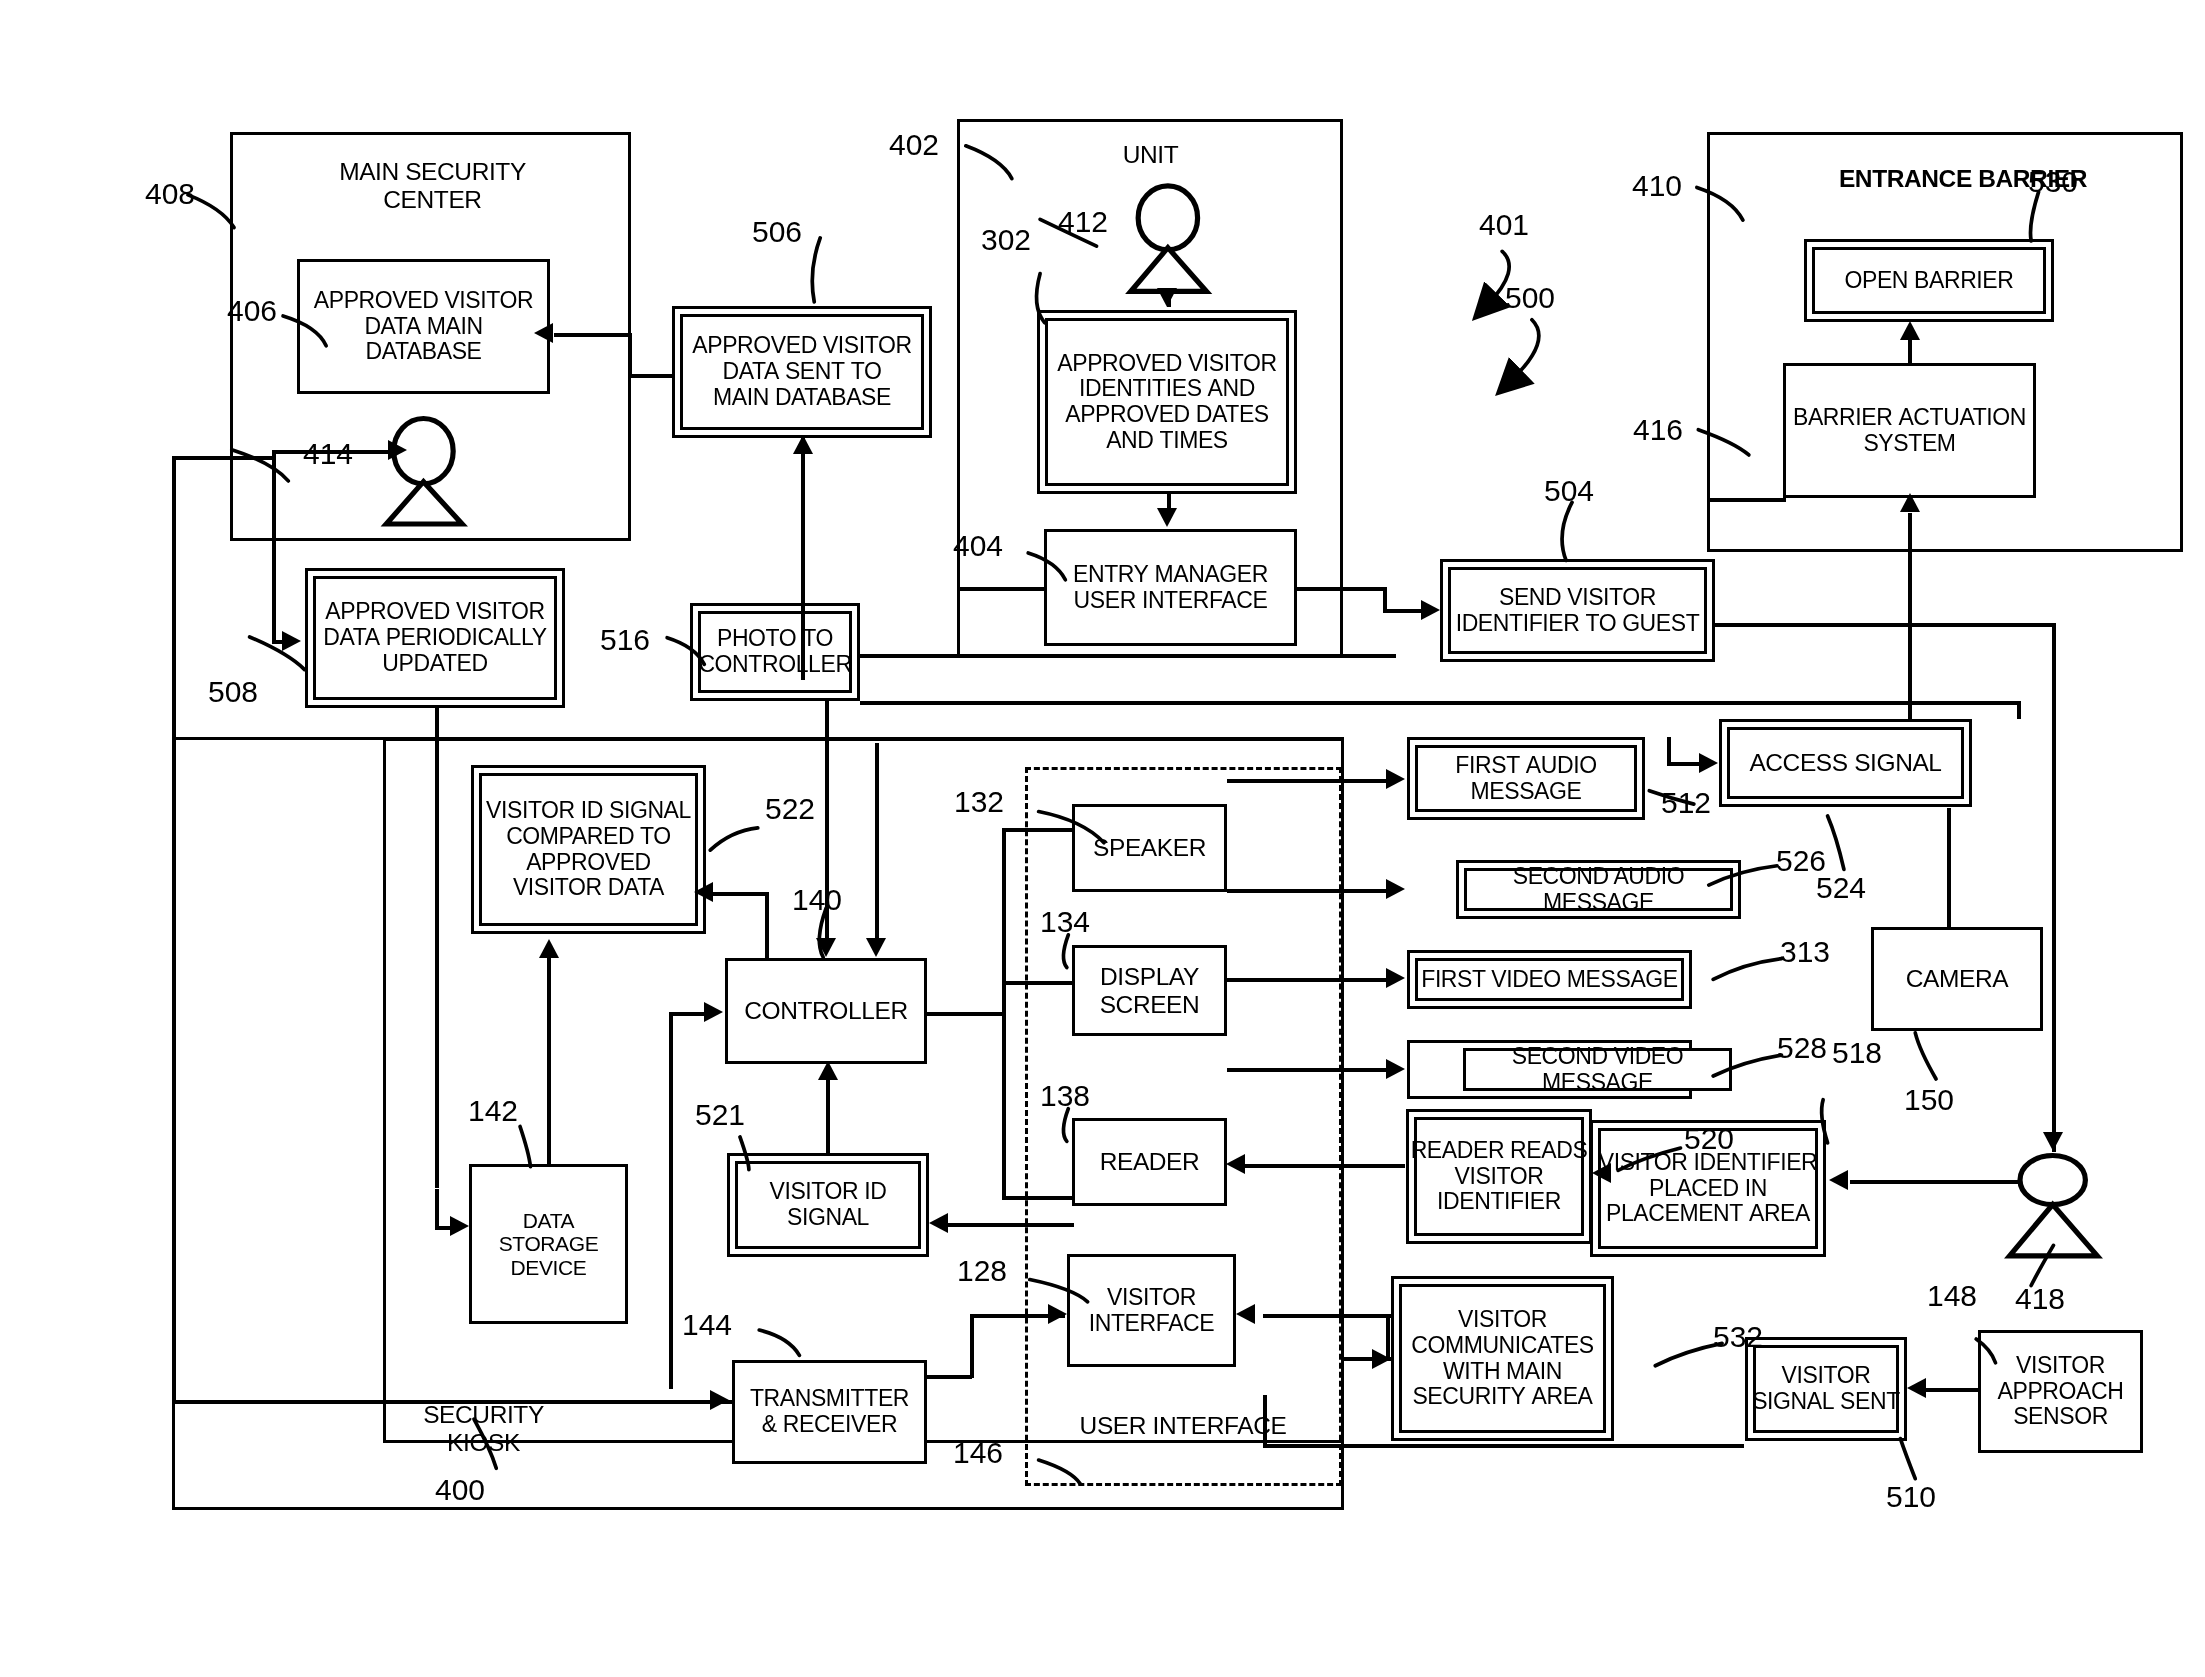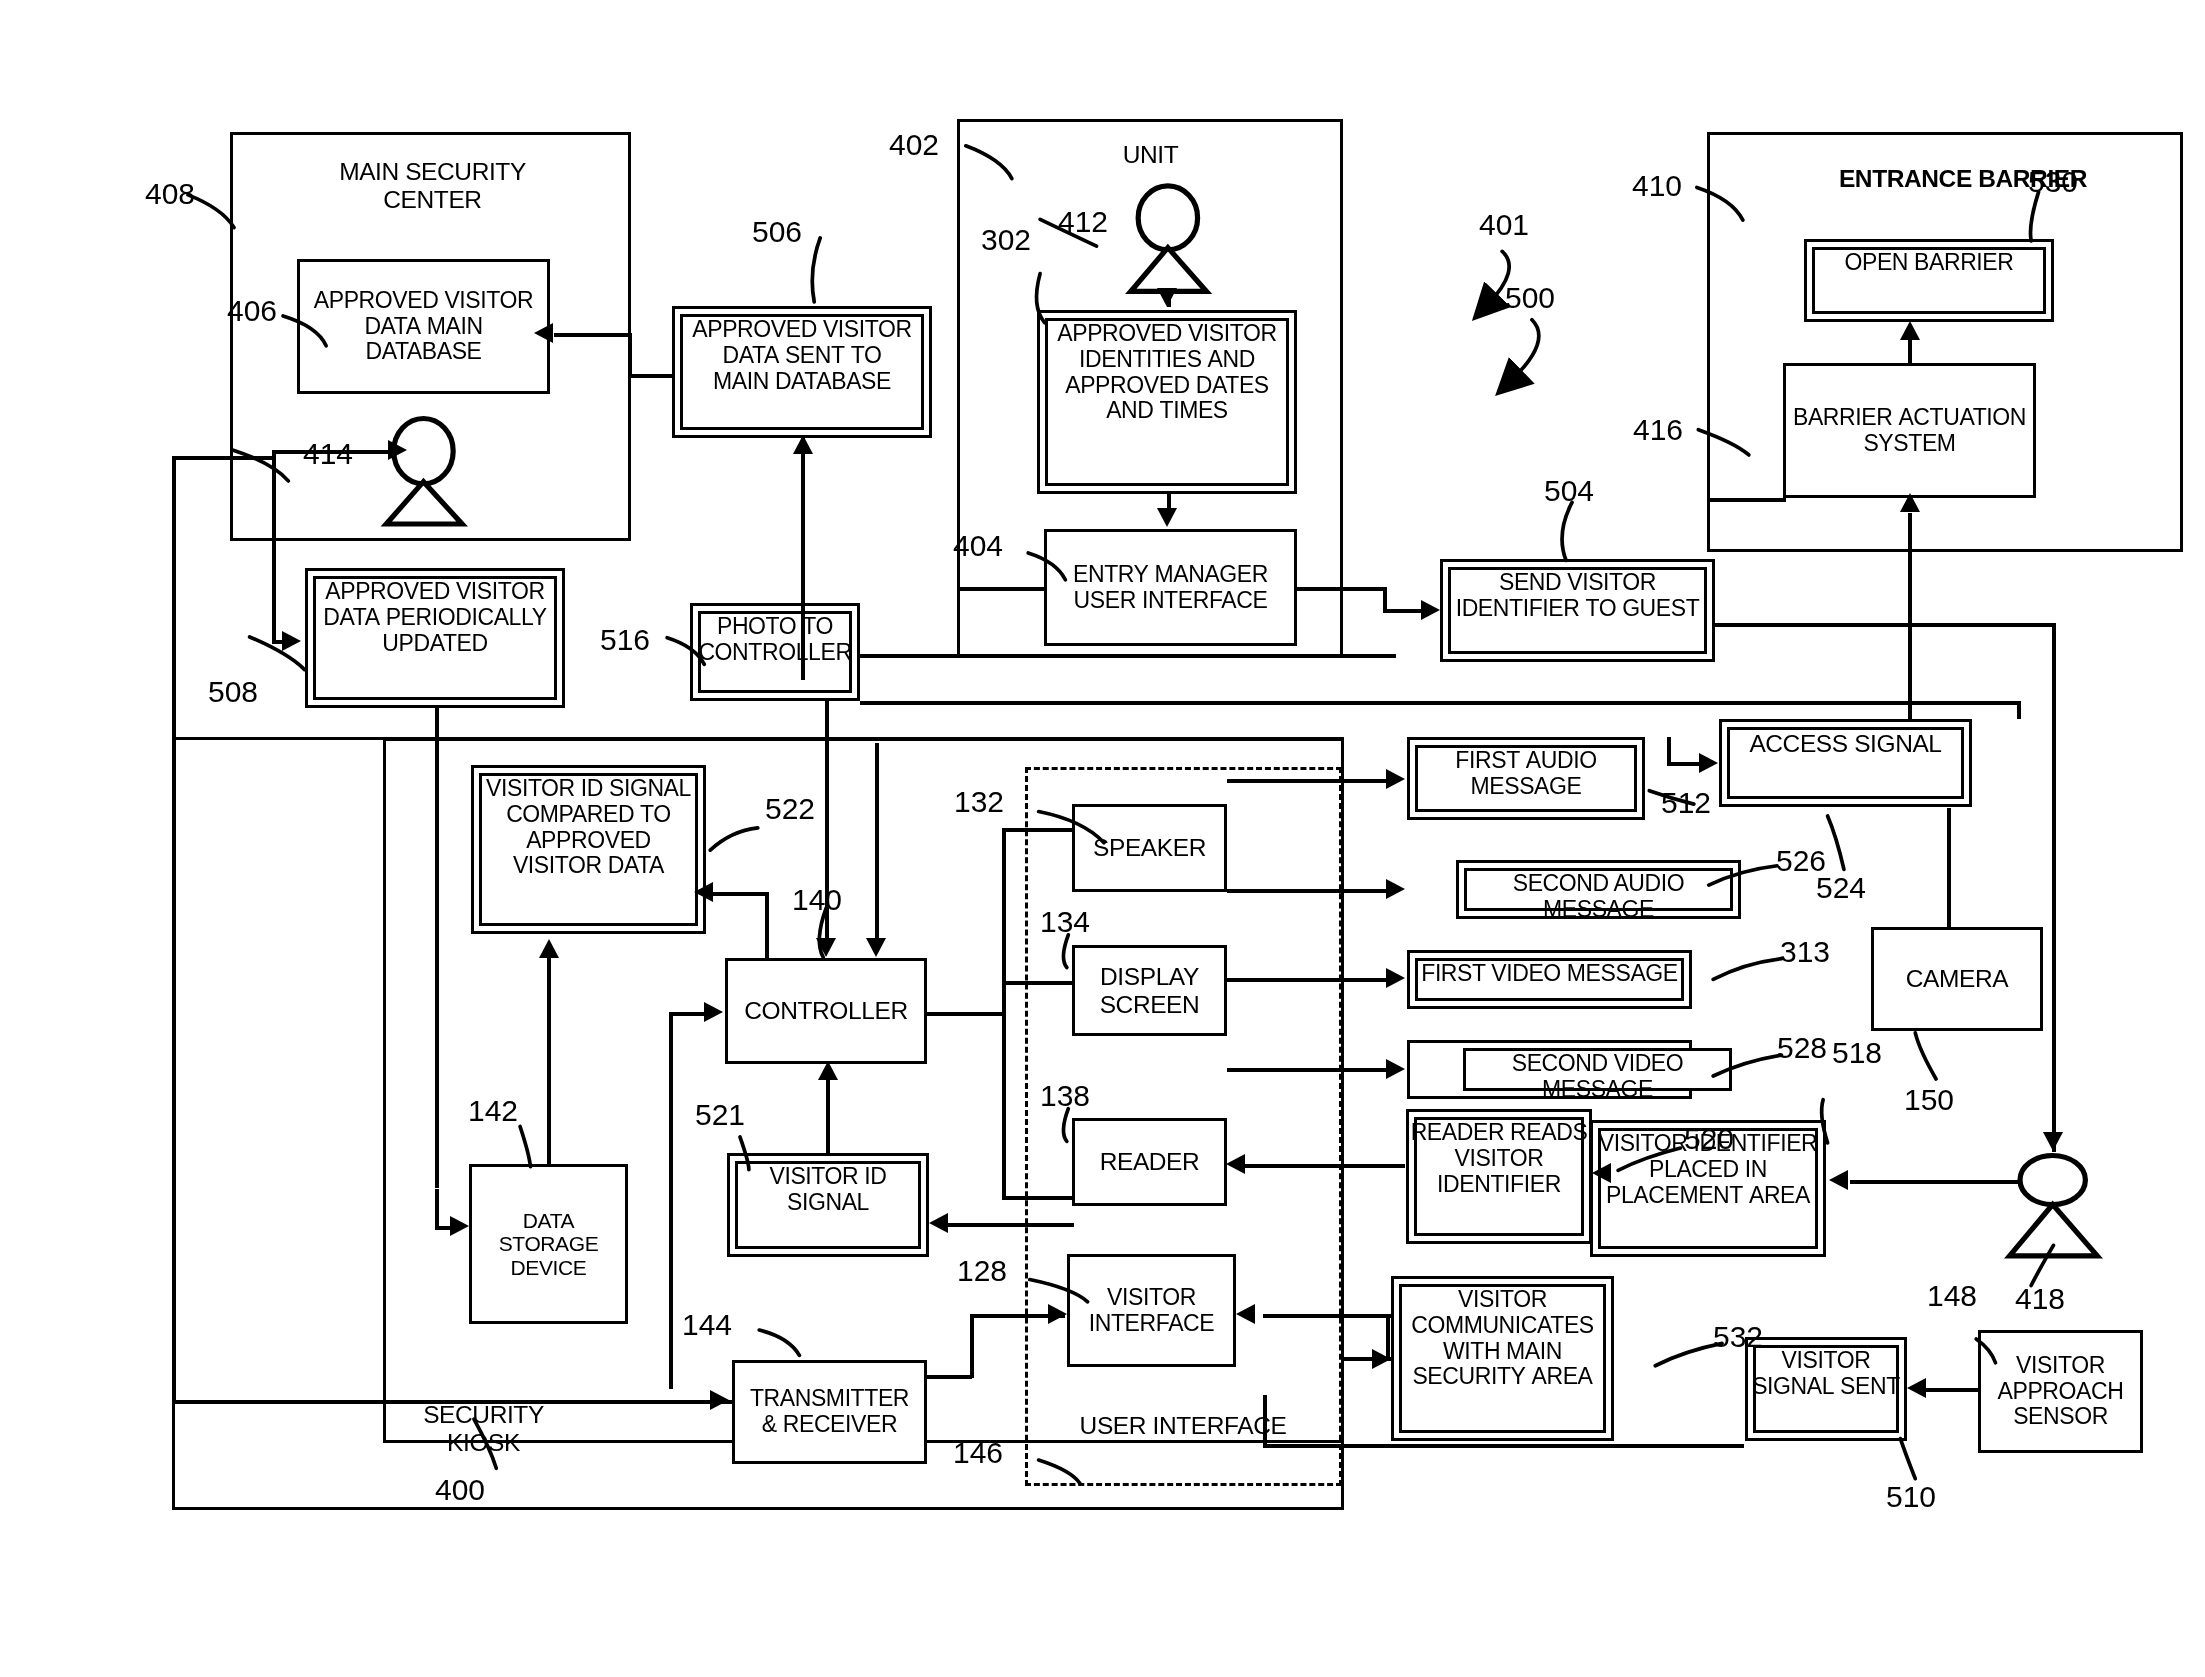--- a/index.html
+++ b/index.html
@@ -7,21 +7,21 @@
   body{width:2205px;height:1678px;position:relative;overflow:hidden;
        font-family:"Liberation Sans",sans-serif;color:#000;}
   #stage{position:absolute;left:0;top:0;width:2205px;height:1568px;}
 
   
   .box{position:absolute;box-sizing:border-box;border:3.7px solid #000;background:#fff;
        display:flex;align-items:center;justify-content:center;text-align:center;
        line-height:1.12;letter-spacing:-0.4px;}
   .dbl{position:absolute;box-sizing:border-box;border:3.7px solid #000;background:#fff;padding:5.2px;}
   .dbl > .inner{width:100%;height:100%;box-sizing:border-box;border:3.7px solid #000;
-       display:flex;align-items:flex-start;justify-content:center;text-align:center;
+       display:flex;align-items:center;justify-content:center;text-align:center;
        line-height:1.12;letter-spacing:-0.4px;background:#fff;}
   .region{position:absolute;box-sizing:border-box;border:3.7px solid #000;background:transparent;}
   .dashed{position:absolute;box-sizing:border-box;border:3.7px dashed #000;background:transparent;}
   .plain{position:absolute;box-sizing:border-box;background:transparent;}
 
   .lbl{position:absolute;font-size:22px;letter-spacing:-0.4px;white-space:nowrap;}
   .reflbl{position:absolute;font-size:30px;letter-spacing:0px;white-space:nowrap;}
 
   
   .h{position:absolute;height:3.7px;background:#000;}

